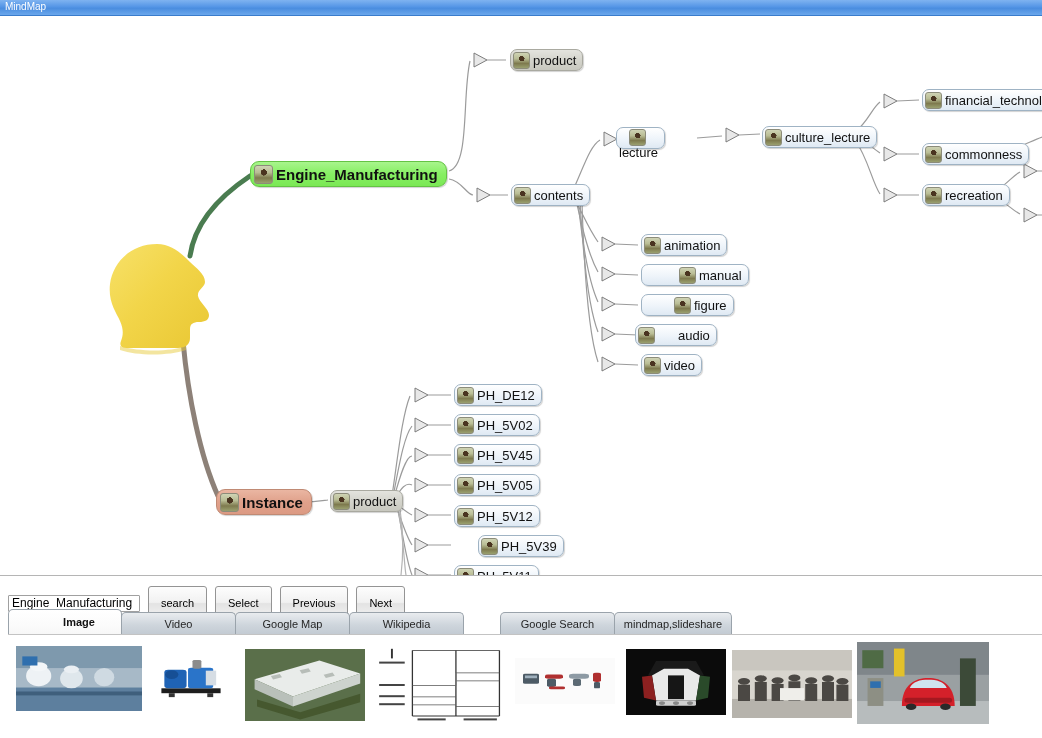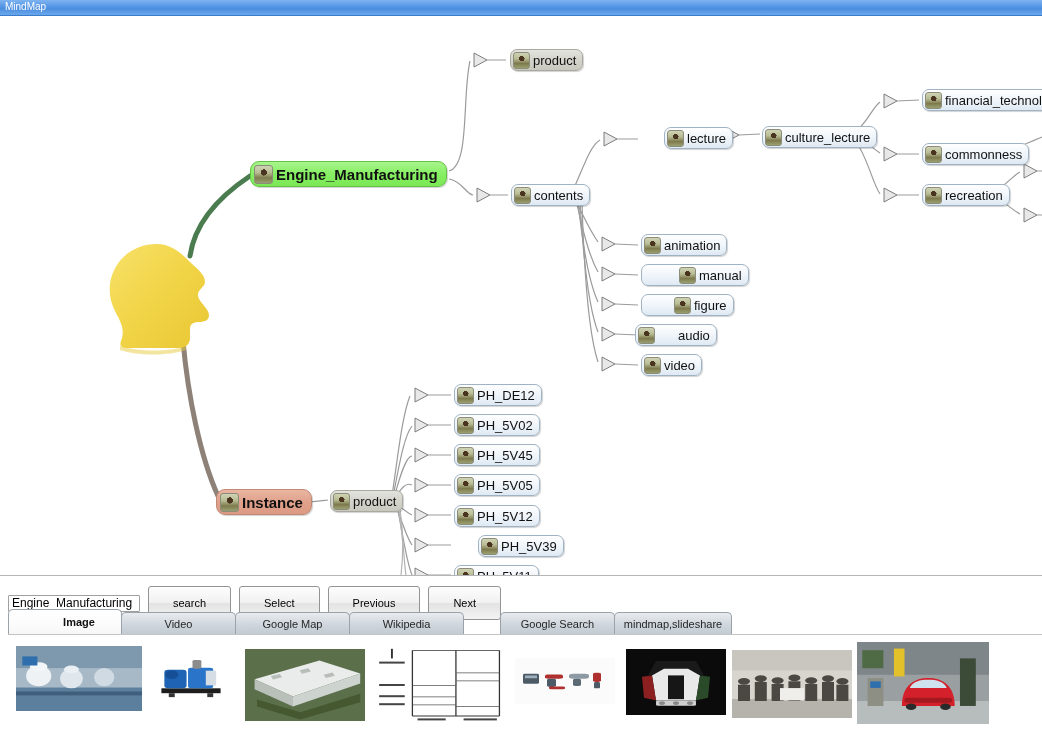--- a/index.html
+++ b/index.html
@@ -76,21 +76,21 @@
   }
   .searchbar{
     position:absolute;left:8px;top:10px;display:flex;align-items:center;gap:8px;
   }
   .searchbar input{
     width:132px;height:17px;font-size:12px;font-family:"Liberation Sans",sans-serif;
     padding:0 3px;border:1px solid #a0a0a0;background:#fff;color:#000;
     box-sizing:border-box;border-radius:1px;
   }
   .btn{
-    height:34px;padding:0 24px;font-size:11px;font-family:"Liberation Sans",sans-serif;
+    height:34px;padding:0 12px;font-size:11px;font-family:"Liberation Sans",sans-serif;
     border:1px solid #949494;border-radius:3px;color:#000;
     background:linear-gradient(to bottom,#fdfdfd 0%,#f1f1f1 48%,#e3e3e3 52%,#f3f3f3 100%);
     cursor:default;line-height:16px;
   }
 
   .tabs{
     position:absolute;left:8px;top:33px;width:692px;height:26px;display:flex;
     align-items:flex-end;
   }
   .tab{
@@ -258,21 +258,21 @@
           <span class="lbl">Engine_Manufacturing</span>
         </div>
         <div class="node small grey" style="left: 510px; top: 33px;">
           <span class="ico"></span>
           <span class="lbl">product</span>
         </div>
         <div class="node small " style="left: 511px; top: 168px;">
           <span class="ico"></span>
           <span class="lbl">contents</span>
         </div>
-        <div class="node small " style="left: 664px; top: 111px;">
+        <div class="node small " style="left: 616px; top: 111px; flex-direction: column;">
           <span class="ico"></span>
           <span class="lbl">lecture</span>
         </div>
         <div class="node small " style="left: 762px; top: 110px; justify-content: flex-end;">
           <span class="ico"></span>
           <span class="lbl">culture_lecture</span>
         </div>
         <div class="node small " style="left: 922px; top: 73px;">
           <span class="ico"></span>
           <span class="lbl">financial_technology</span>

